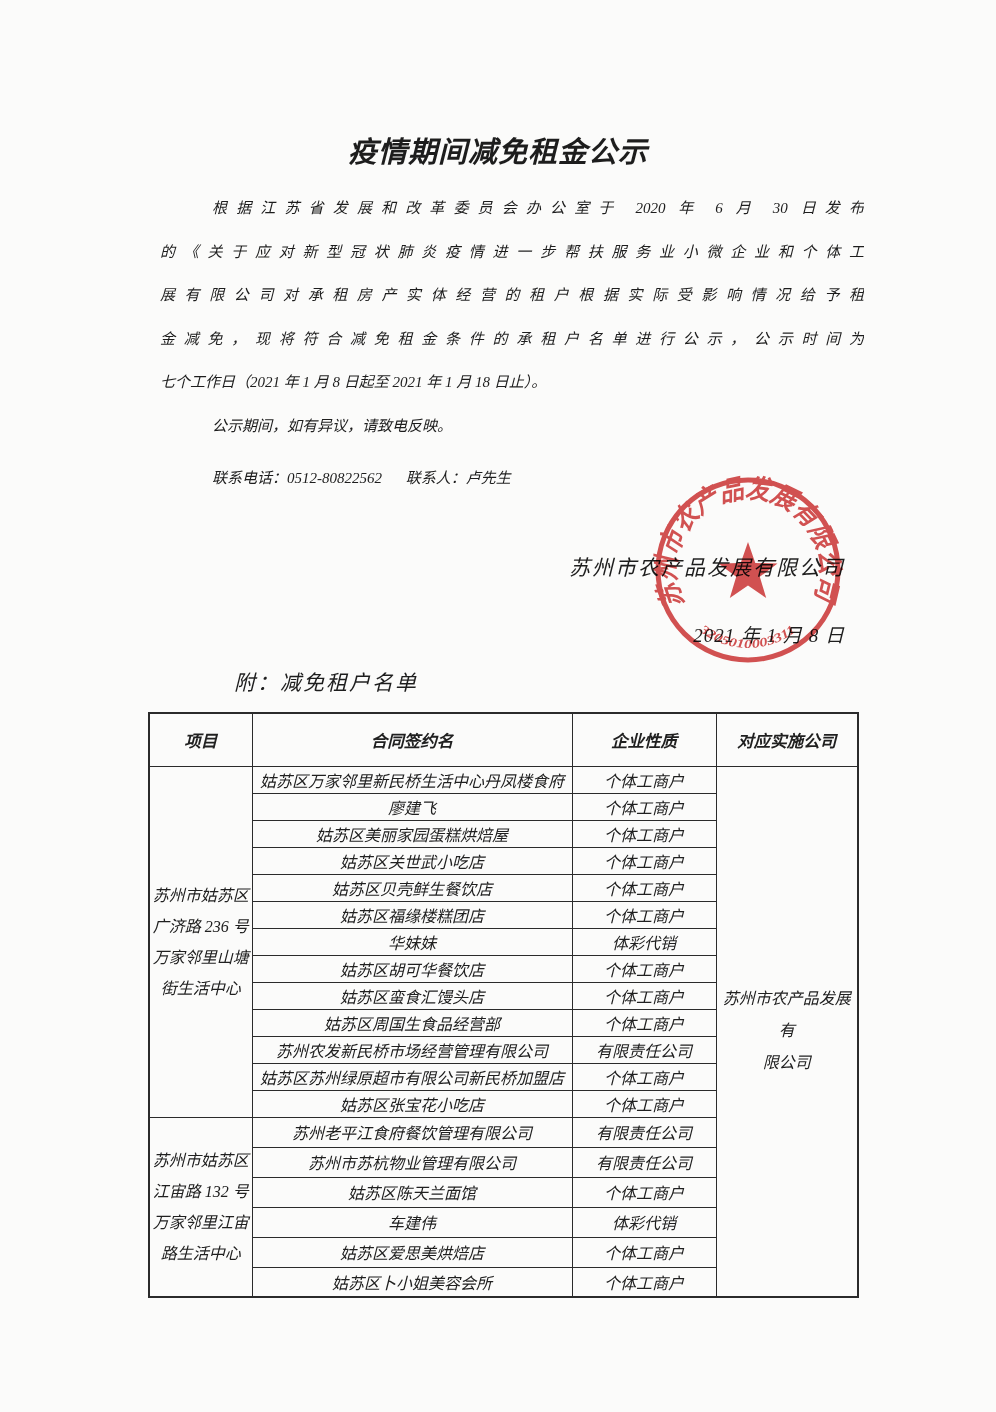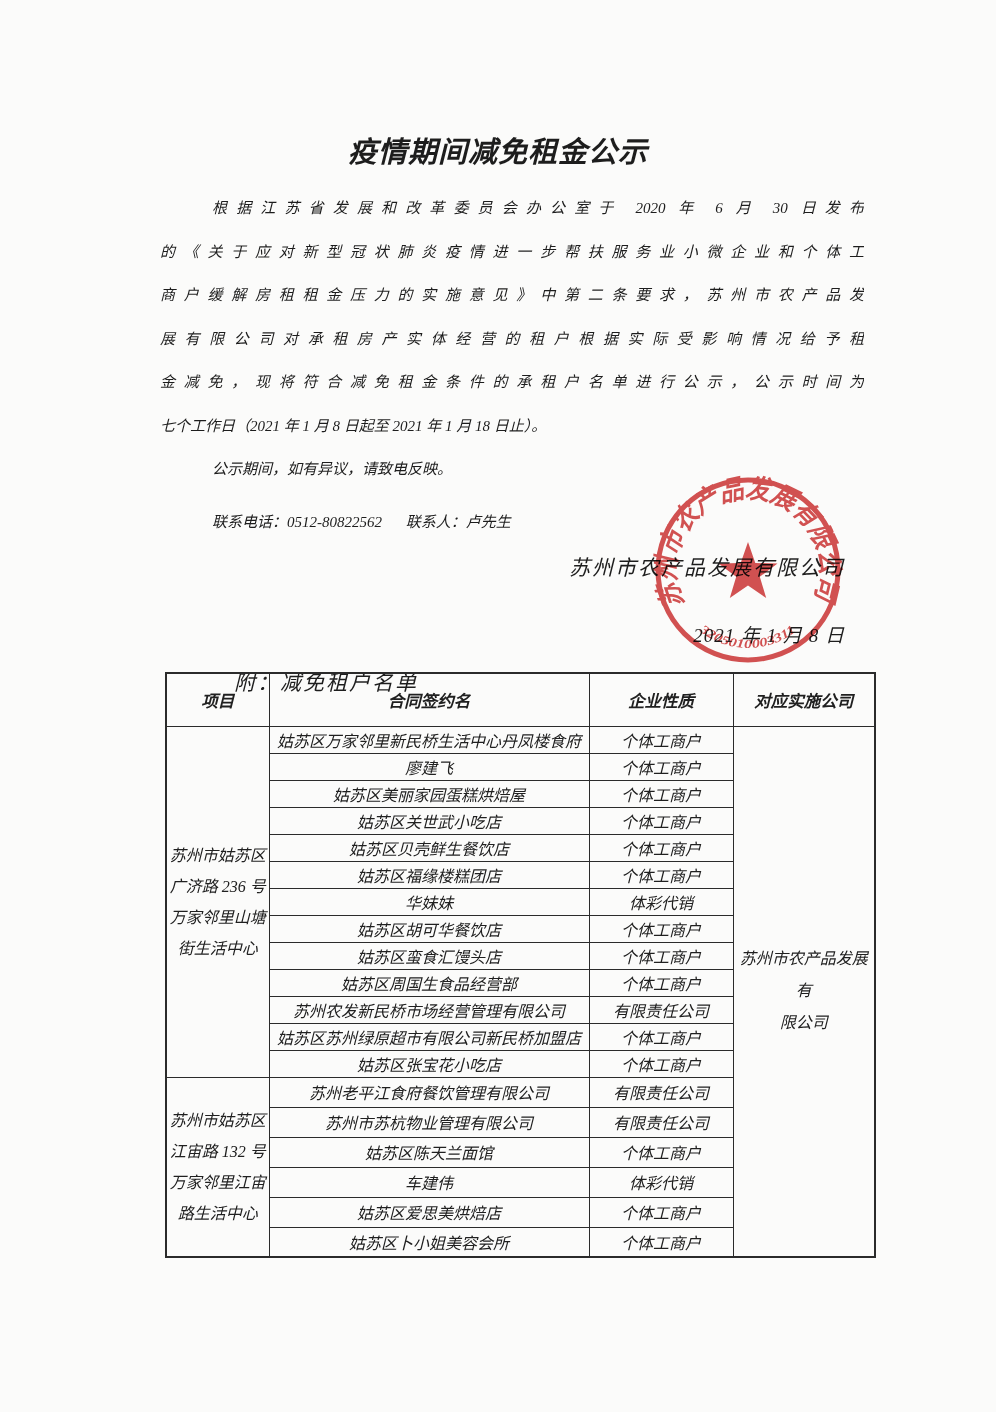--- a/index.html
+++ b/index.html
@@ -34,24 +34,24 @@
   .sig-date{
     position:absolute;top:620px;right:151px;
     font-size:19px;letter-spacing:1px;white-space:nowrap;
   }
   .attachment{
     position:absolute;top:666px;left:210px;
     font-size:21px;letter-spacing:2px;margin-left:24px;
   }
   
   .tenant-table{
-    position:absolute;left:148px;top:672px;
+    position:absolute;left:148px;top:712px;
     border-collapse:collapse;table-layout:fixed;
     width:709px;
-    font-size:16px;color:#202020;margin-left:17px;
+    font-size:16px;color:#202020;
   }
   .tenant-table col.c1{width:103px;}
   .tenant-table col.c2{width:320px;}
   .tenant-table col.c3{width:144px;}
   .tenant-table col.c4{width:142px;}
   .tenant-table th,.tenant-table td{
     border:1px solid #2b2b2b;
     text-align:center;vertical-align:middle;
     padding:0 2px;overflow:hidden;
   }
@@ -72,21 +72,20 @@
 </head>
 <body>
 
 <div class="page">
 
   <div class="title">疫情期间减免租金公示</div>
 
   <div class="body-block">
     <div class="bline indent">根据江苏省发展和改革委员会办公室于 2020 年 6 月 30 日发布</div>
     <div class="bline">的《关于应对新型冠状肺炎疫情进一步帮扶服务业小微企业和个体工</div>
-    <div class="bline">商户缓解房租租金压力的实施意见》中第二条要求，苏州市农产品发</div>
     <div class="bline">展有限公司对承租房产实体经营的租户根据实际受影响情况给予租</div>
     <div class="bline">金减免，现将符合减免租金条件的承租户名单进行公示，公示时间为</div>
     <div class="bline last">七个工作日（2021 年 1 月 8 日起至 2021 年 1 月 18 日止）。</div>
     <div class="remark">公示期间，如有异议，请致电反映。</div>
     <div class="contact">
       <span class="phone">联系电话：0512-80822562</span>
       <span class="person">联系人：卢先生</span>
     </div>
   </div>
 

